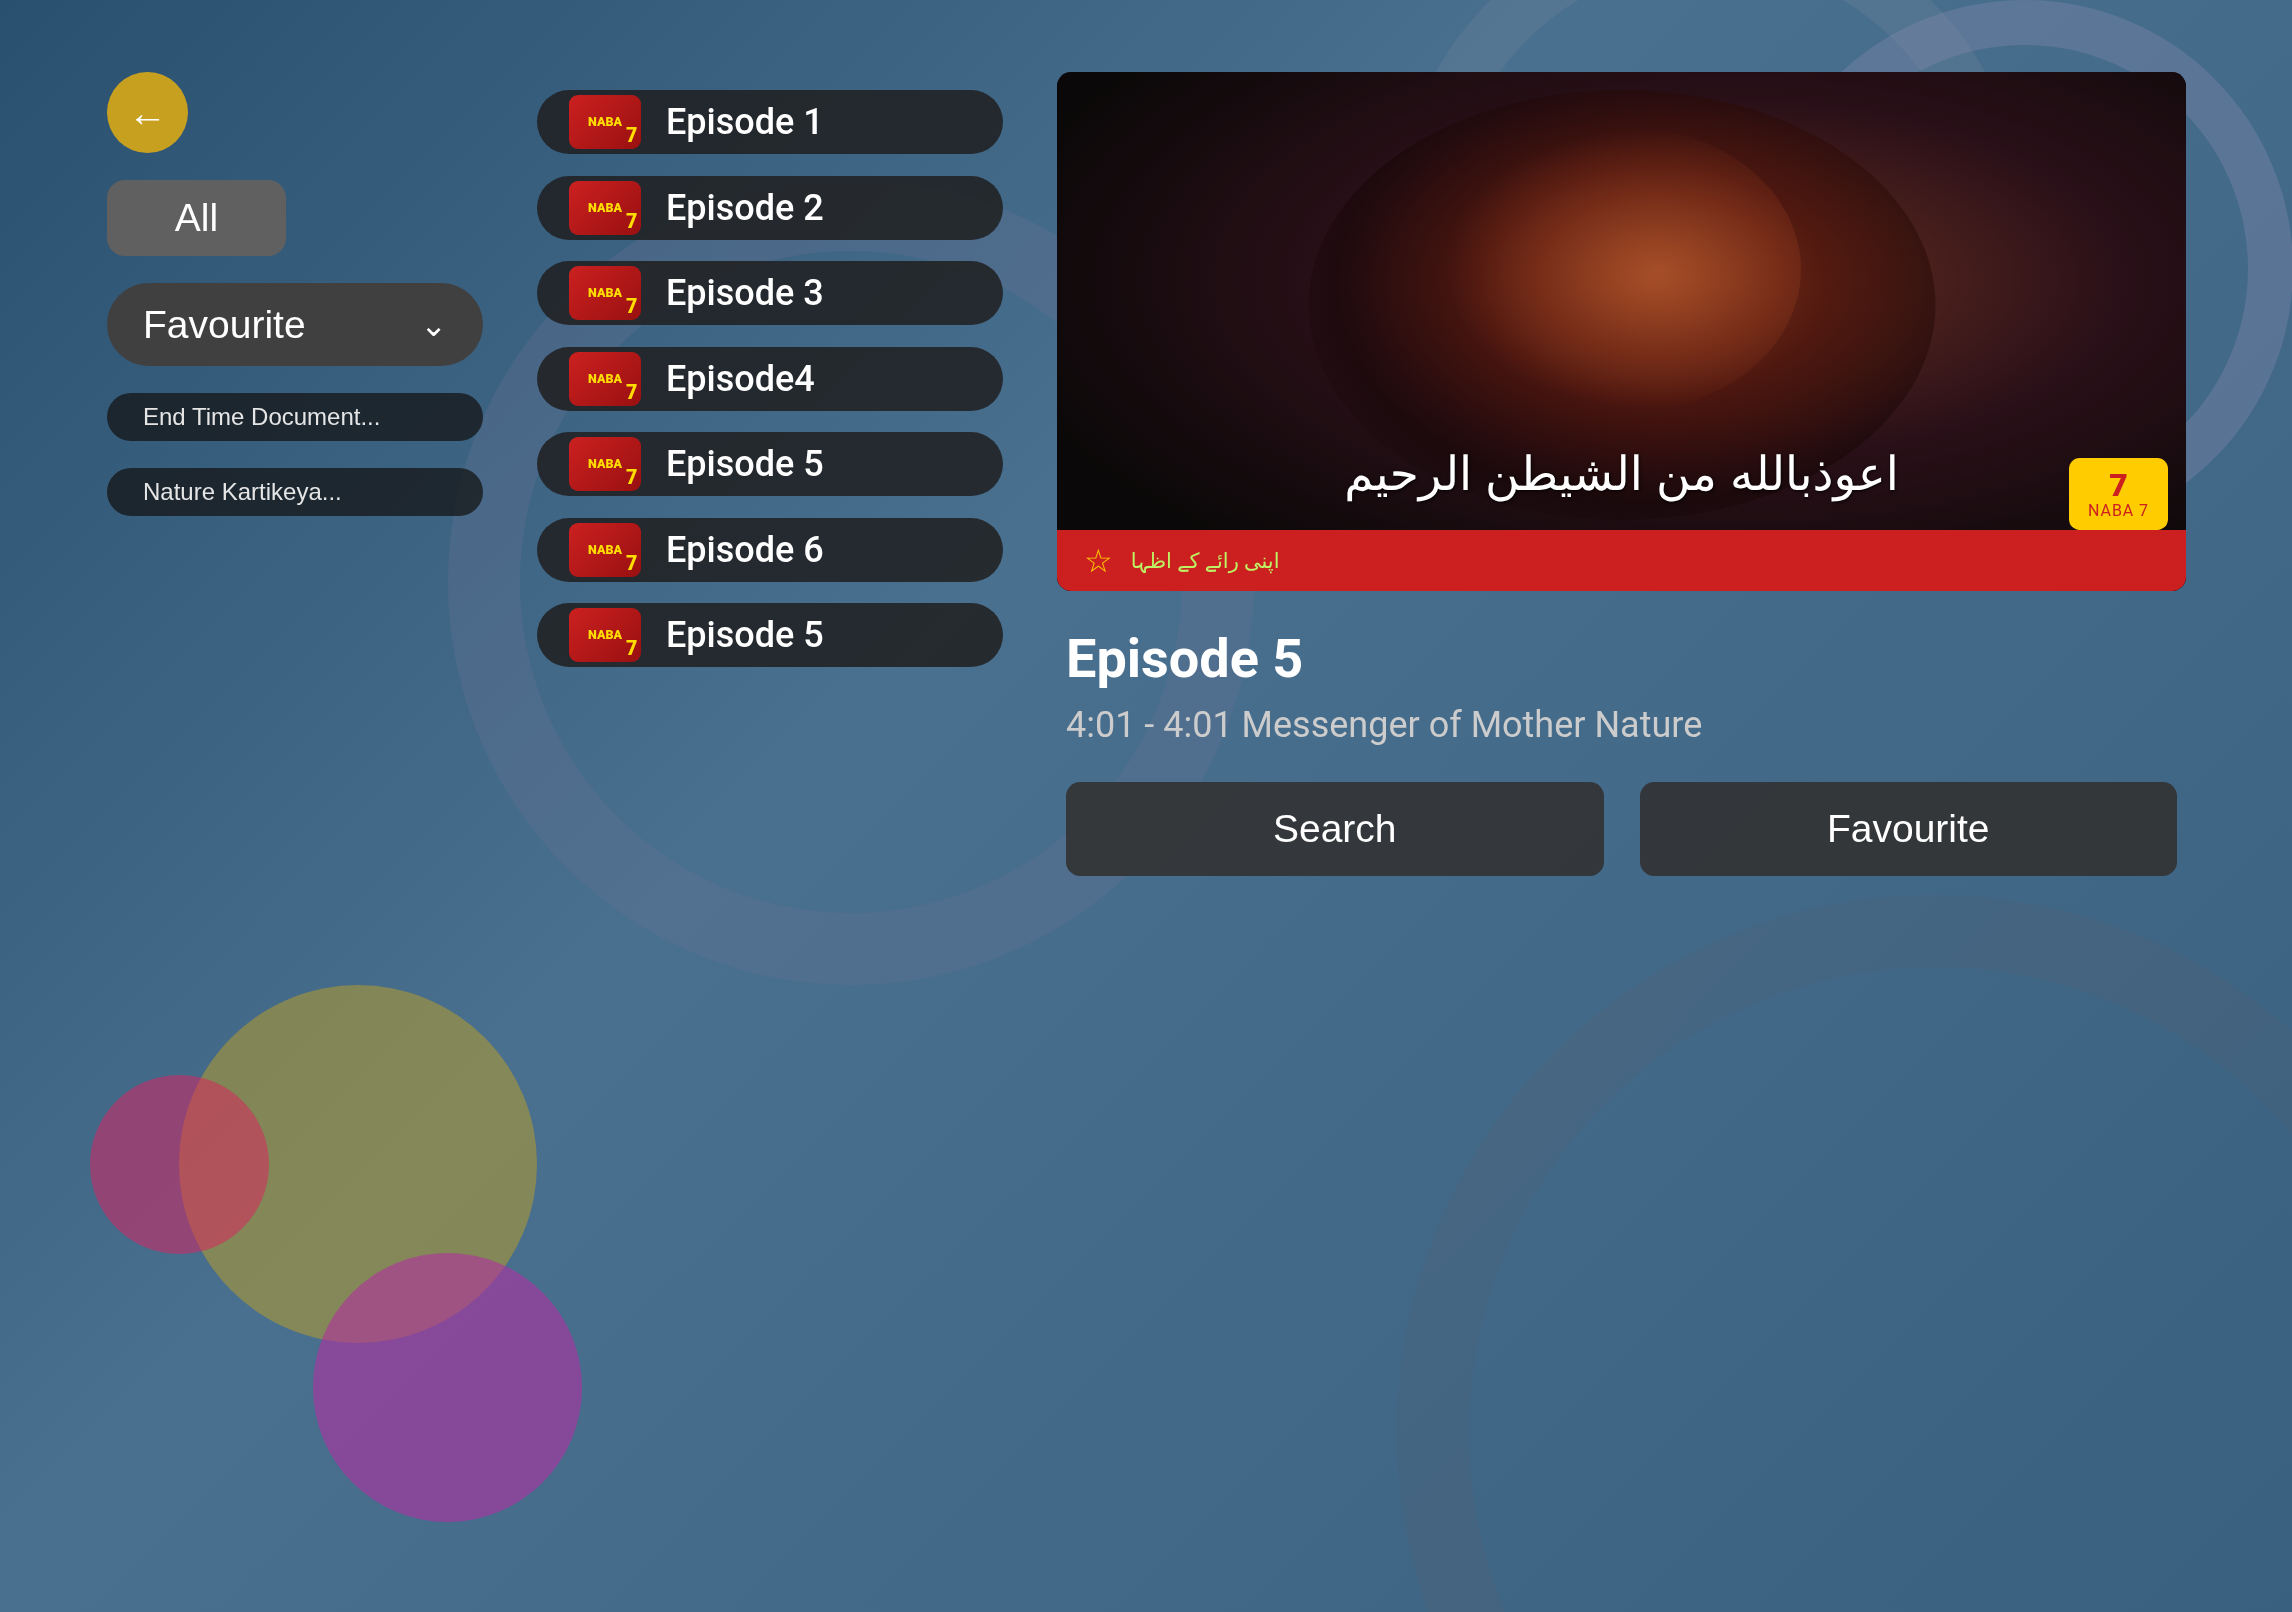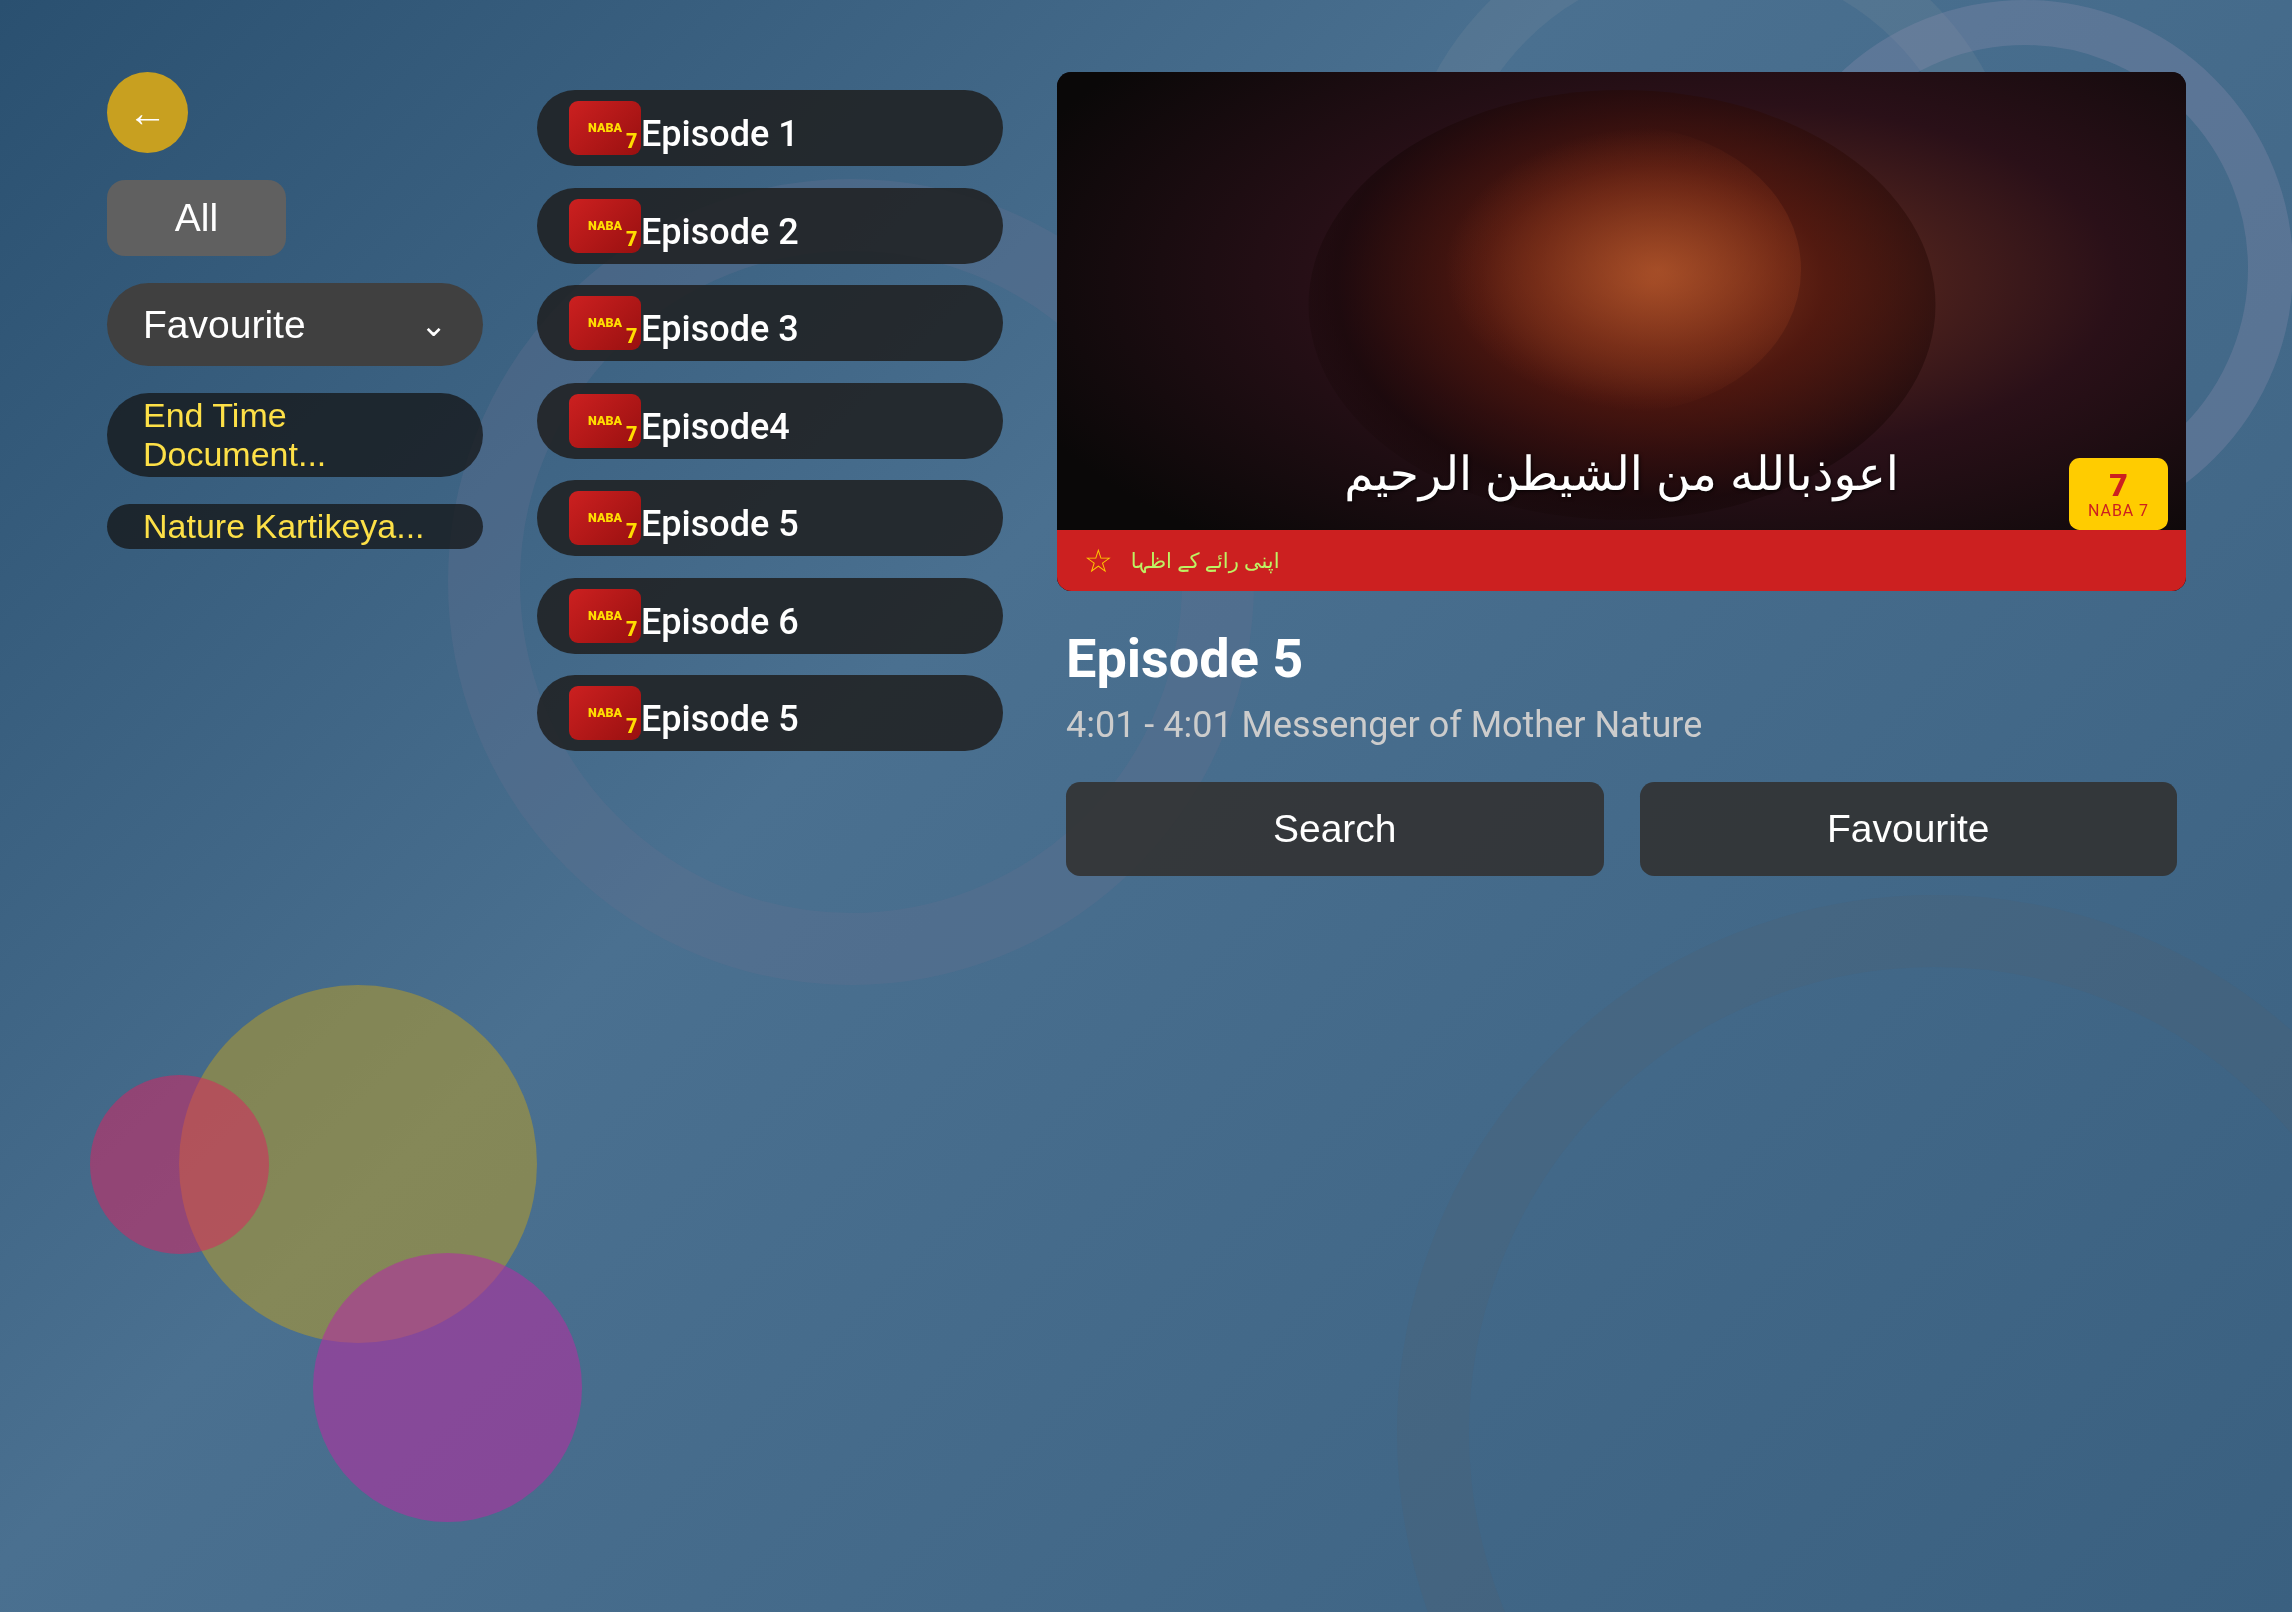--- a/index.html
+++ b/index.html
@@ -145,25 +145,25 @@
       justify-content: space-between;
       gap: 18px;
     }
 
     .chevron-icon {
       font-size: 32px;
     }
 
     .channel-item {
       background: rgba(20, 20, 20, 0.75);
-      color: #fde047;
+      color: #e5e5e5;
       border: none;
       border-radius: 45px;
-      padding: 3px 36px;
-      font-size: 34px;
+      padding: 10px 36px;
+      font-size: 24px;
       font-weight: 500;
       cursor: pointer;
       width: 100%;
       text-align: left;
     }
 
     
     .episodes-list {
       width: 466px;
       flex-shrink: 0;
@@ -171,26 +171,27 @@
       flex-direction: column;
       gap: 21.5px;
       padding-top: 18px;
     }
 
     .episode-item {
       background: rgba(30, 30, 30, 0.85);
       color: white;
       border: none;
       border-radius: 45px;
-      padding: 11px 32px;
+      padding: 5px 32px;
       font-size: 36px;
       font-weight: 500;
       cursor: pointer;
       display: flex;
-      align-items: flex-end;
+      align-items: center;
+      gap: 25px;
     }
 
     
     .detail-panel {
       flex: 1;
       display: flex;
       flex-direction: column;
       gap: 36px;
     }
 

